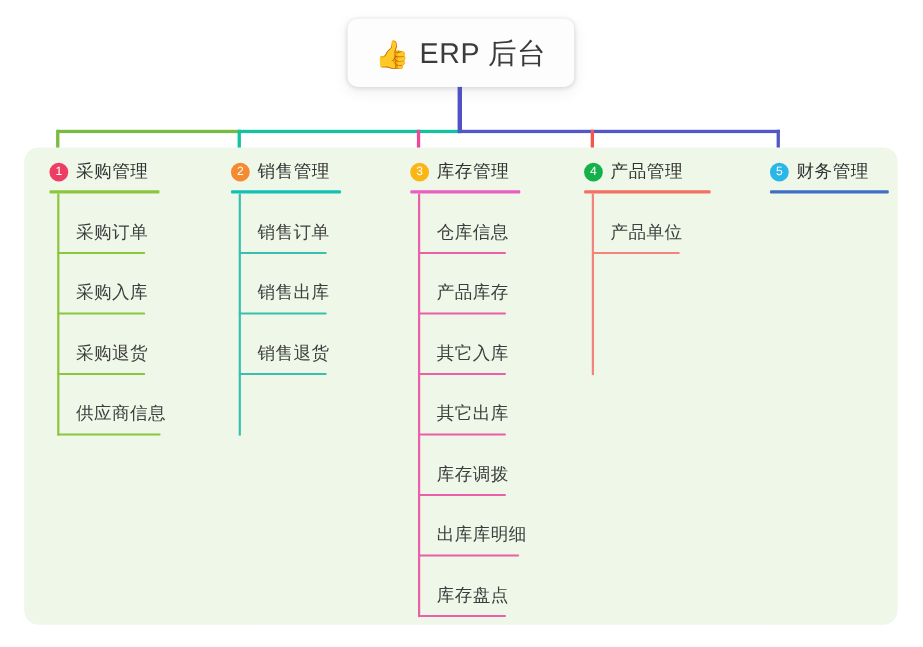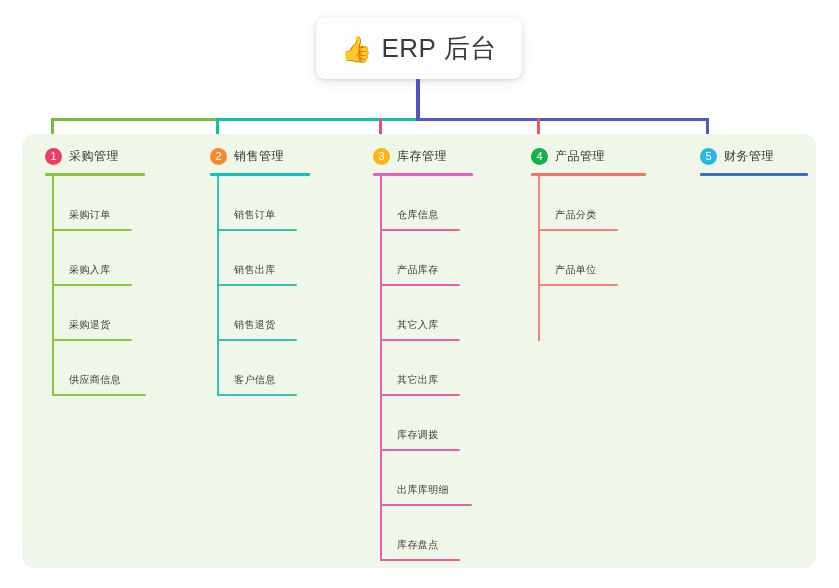--- a/index.html
+++ b/index.html
@@ -49,32 +49,32 @@
   .col{position:absolute;top:145px;}
   .col-head{
     display:flex;align-items:center;gap:7px;height:22px;white-space:nowrap;
   }
   .badge{
     width:17px;height:17px;border-radius:50%;
     color:#ffffff;font-size:11px;line-height:17px;text-align:center;
     font-family:"Liberation Sans",sans-serif;
     flex:0 0 auto;
   }
-  .col-title{font-size:12px;color:#333333;letter-spacing:.5px;}
+  .col-title{font-size:16px;color:#333333;letter-spacing:.5px;}
   .col-rule{height:3px;margin-top:6px;border-radius:1px;}
 
   
   .items{position:relative;margin-top:0;}
   .spine{position:absolute;left:7px;top:0;width:2px;}
   .item{
     position:relative;height:55px;box-sizing:border-box;
   }
   .item-label{
     position:absolute;left:24px;bottom:9px;
-    font-size:10px;color:#3d3d3d;white-space:nowrap;letter-spacing:.4px;
+    font-size:16px;color:#3d3d3d;white-space:nowrap;letter-spacing:.4px;
   }
   .item-rule{
     position:absolute;left:7px;bottom:0;height:2px;border-radius:1px;
   }
 </style>
 </head>
 <body>
 
 <div id="stage">
 
@@ -139,24 +139,20 @@
             <div class="item-rule" style="width: 80px; background: rgb(57, 191, 176);"></div>
           </div>
           <div class="item">
             <span class="item-label">销售出库</span>
             <div class="item-rule" style="width: 80px; background: rgb(57, 191, 176);"></div>
           </div>
           <div class="item">
             <span class="item-label">销售退货</span>
             <div class="item-rule" style="width: 80px; background: rgb(57, 191, 176);"></div>
           </div>
-          <div class="item">
-            <span class="item-label">客户信息</span>
-            <div class="item-rule" style="width: 80px; background: rgb(57, 191, 176);"></div>
-          </div>
         </div>
       </div>
       <div class="col" style="left: 373px;">
         <div class="col-head">
           <span class="badge" style="background: rgb(251, 182, 22);">3</span>
           <span class="col-title">库存管理</span>
         </div>
         <div class="col-rule" style="width: 100px; background: rgb(233, 95, 192);"></div>
         <div class="items">
           <div class="spine" style="background: rgb(233, 95, 168); height: 385px;"></div>
@@ -192,24 +188,20 @@
       </div>
       <div class="col" style="left: 531px;">
         <div class="col-head">
           <span class="badge" style="background: rgb(22, 176, 74);">4</span>
           <span class="col-title">产品管理</span>
         </div>
         <div class="col-rule" style="width: 115px; background: rgb(244, 112, 95);"></div>
         <div class="items">
           <div class="spine" style="background: rgb(244, 131, 122); height: 165px;"></div>
           <div class="item">
-            <span class="item-label">产品分类</span>
-            <div class="item-rule" style="width: 80px; background: rgb(244, 131, 122);"></div>
-          </div>
-          <div class="item">
             <span class="item-label">产品单位</span>
             <div class="item-rule" style="width: 80px; background: rgb(244, 131, 122);"></div>
           </div>
         </div>
       </div>
       <div class="col" style="left: 700px;">
         <div class="col-head">
           <span class="badge" style="background: rgb(41, 182, 232);">5</span>
           <span class="col-title">财务管理</span>
         </div>

